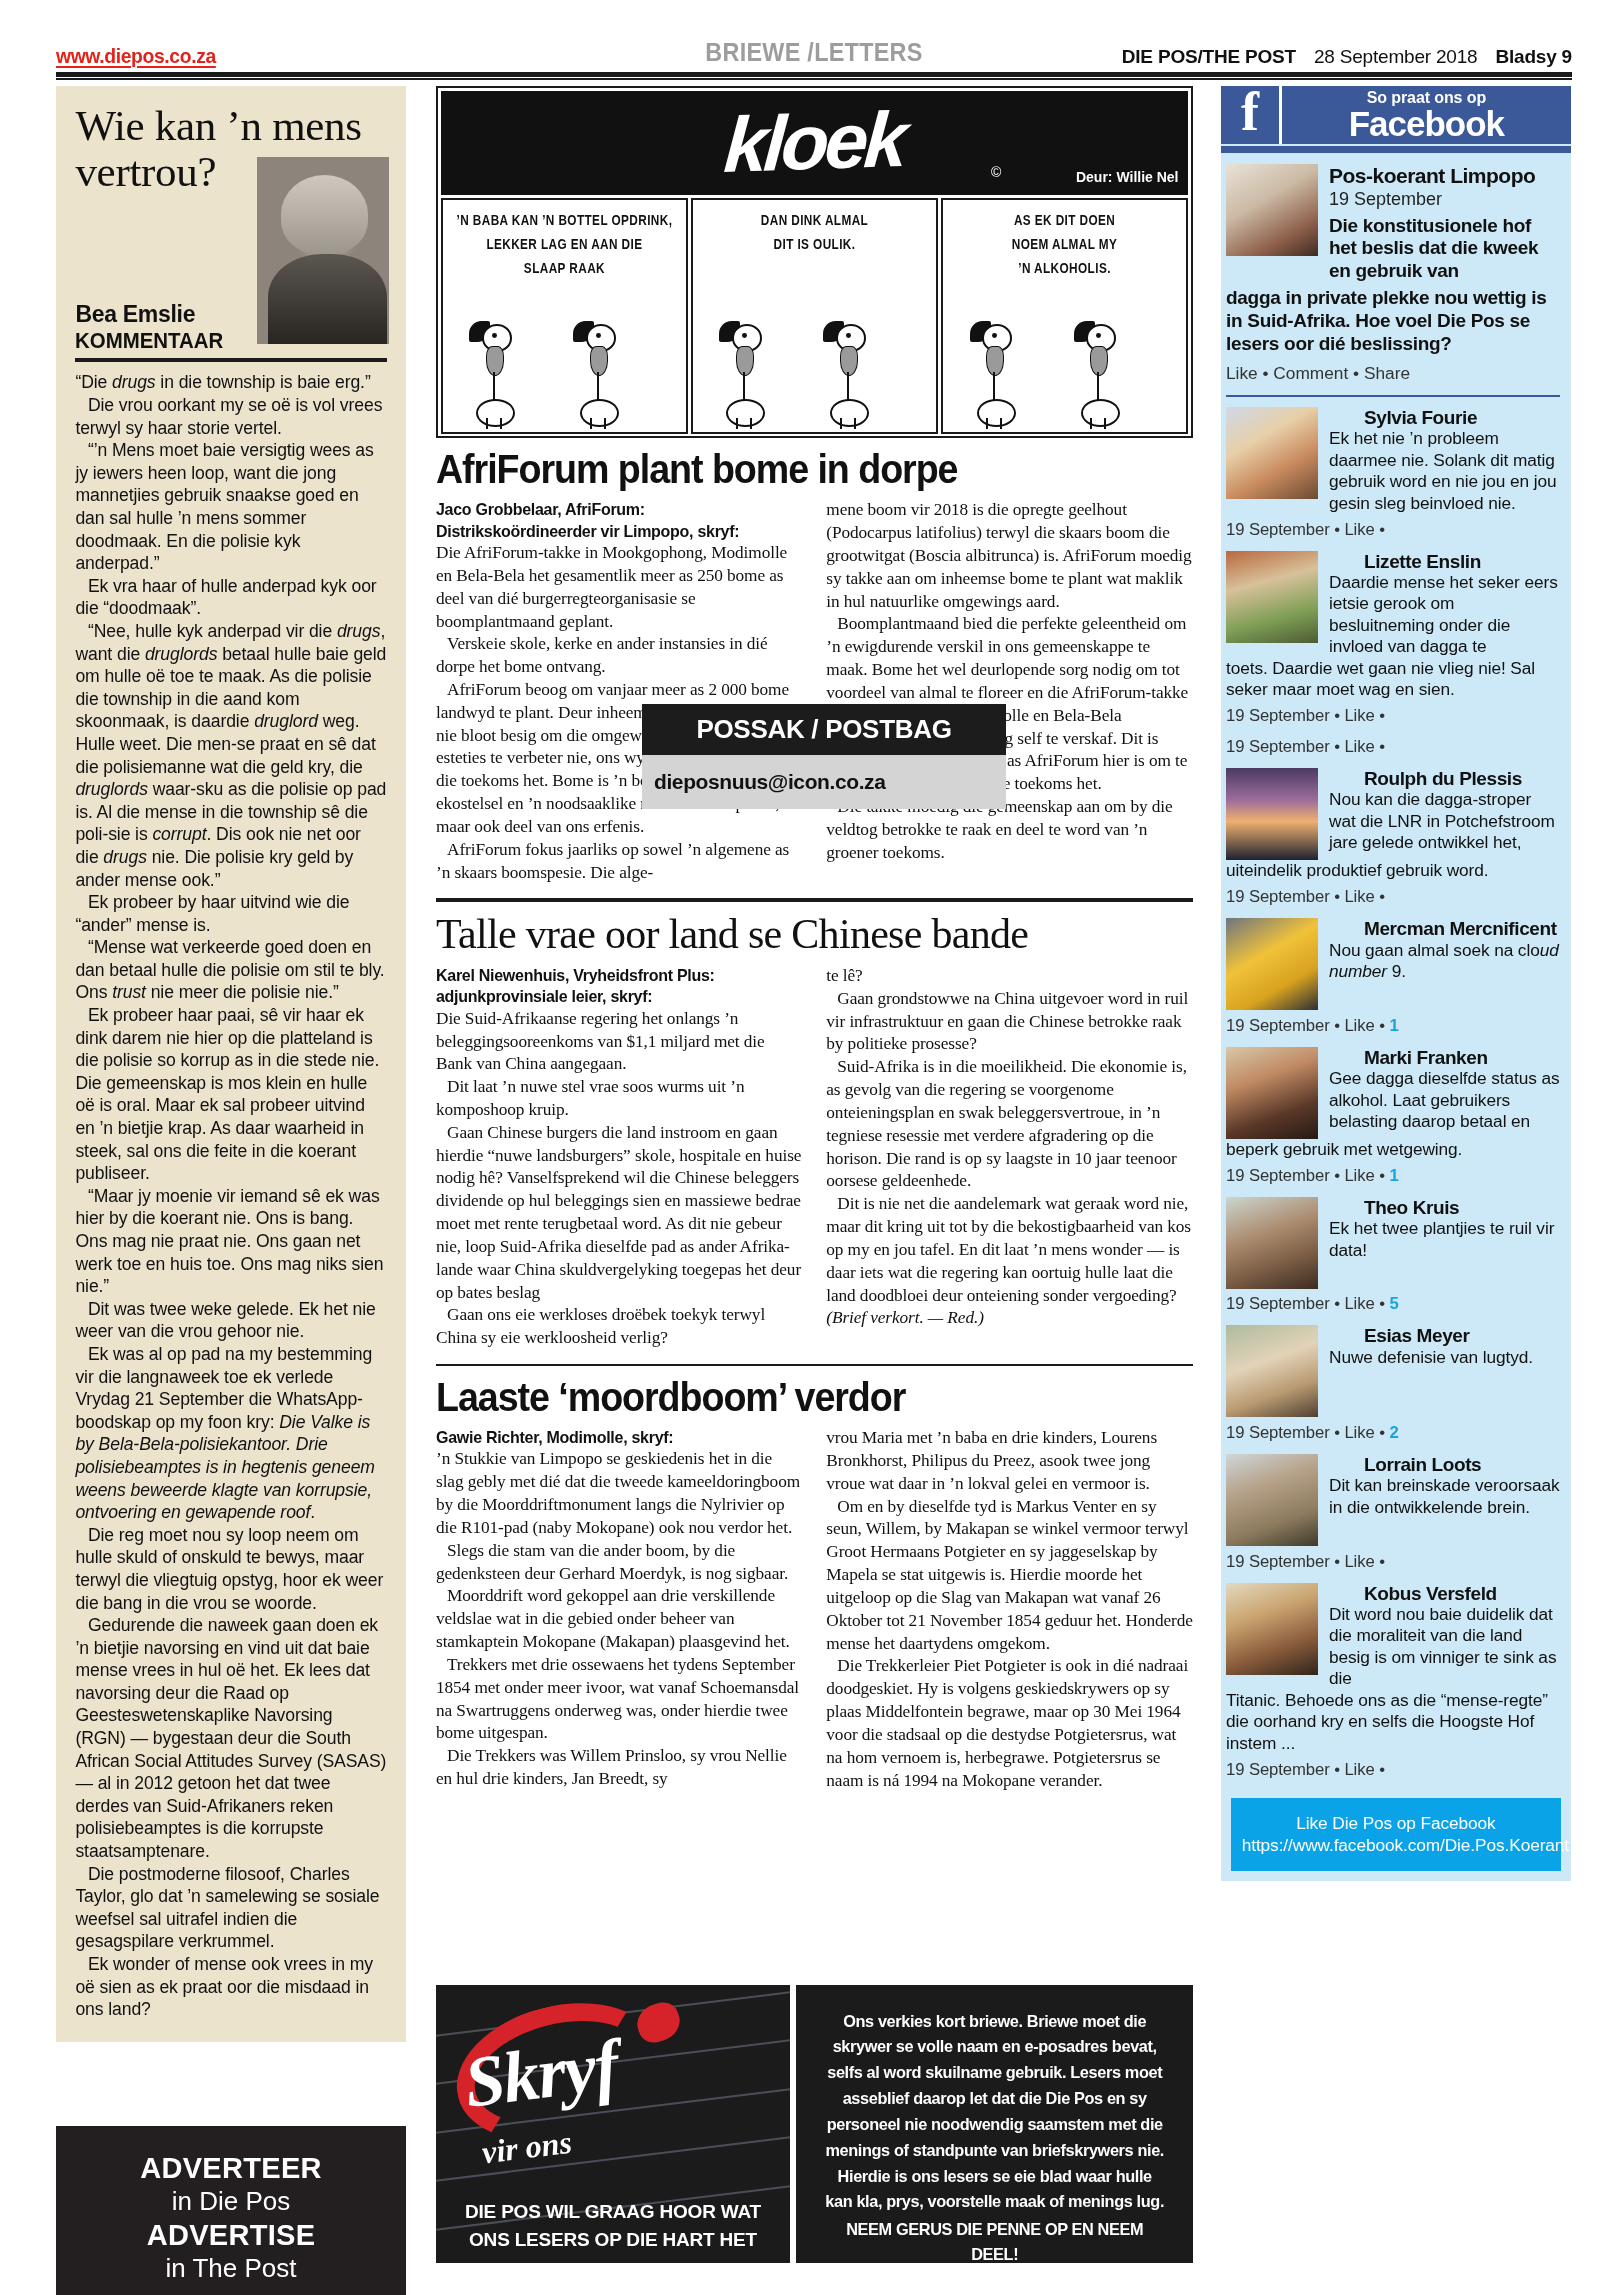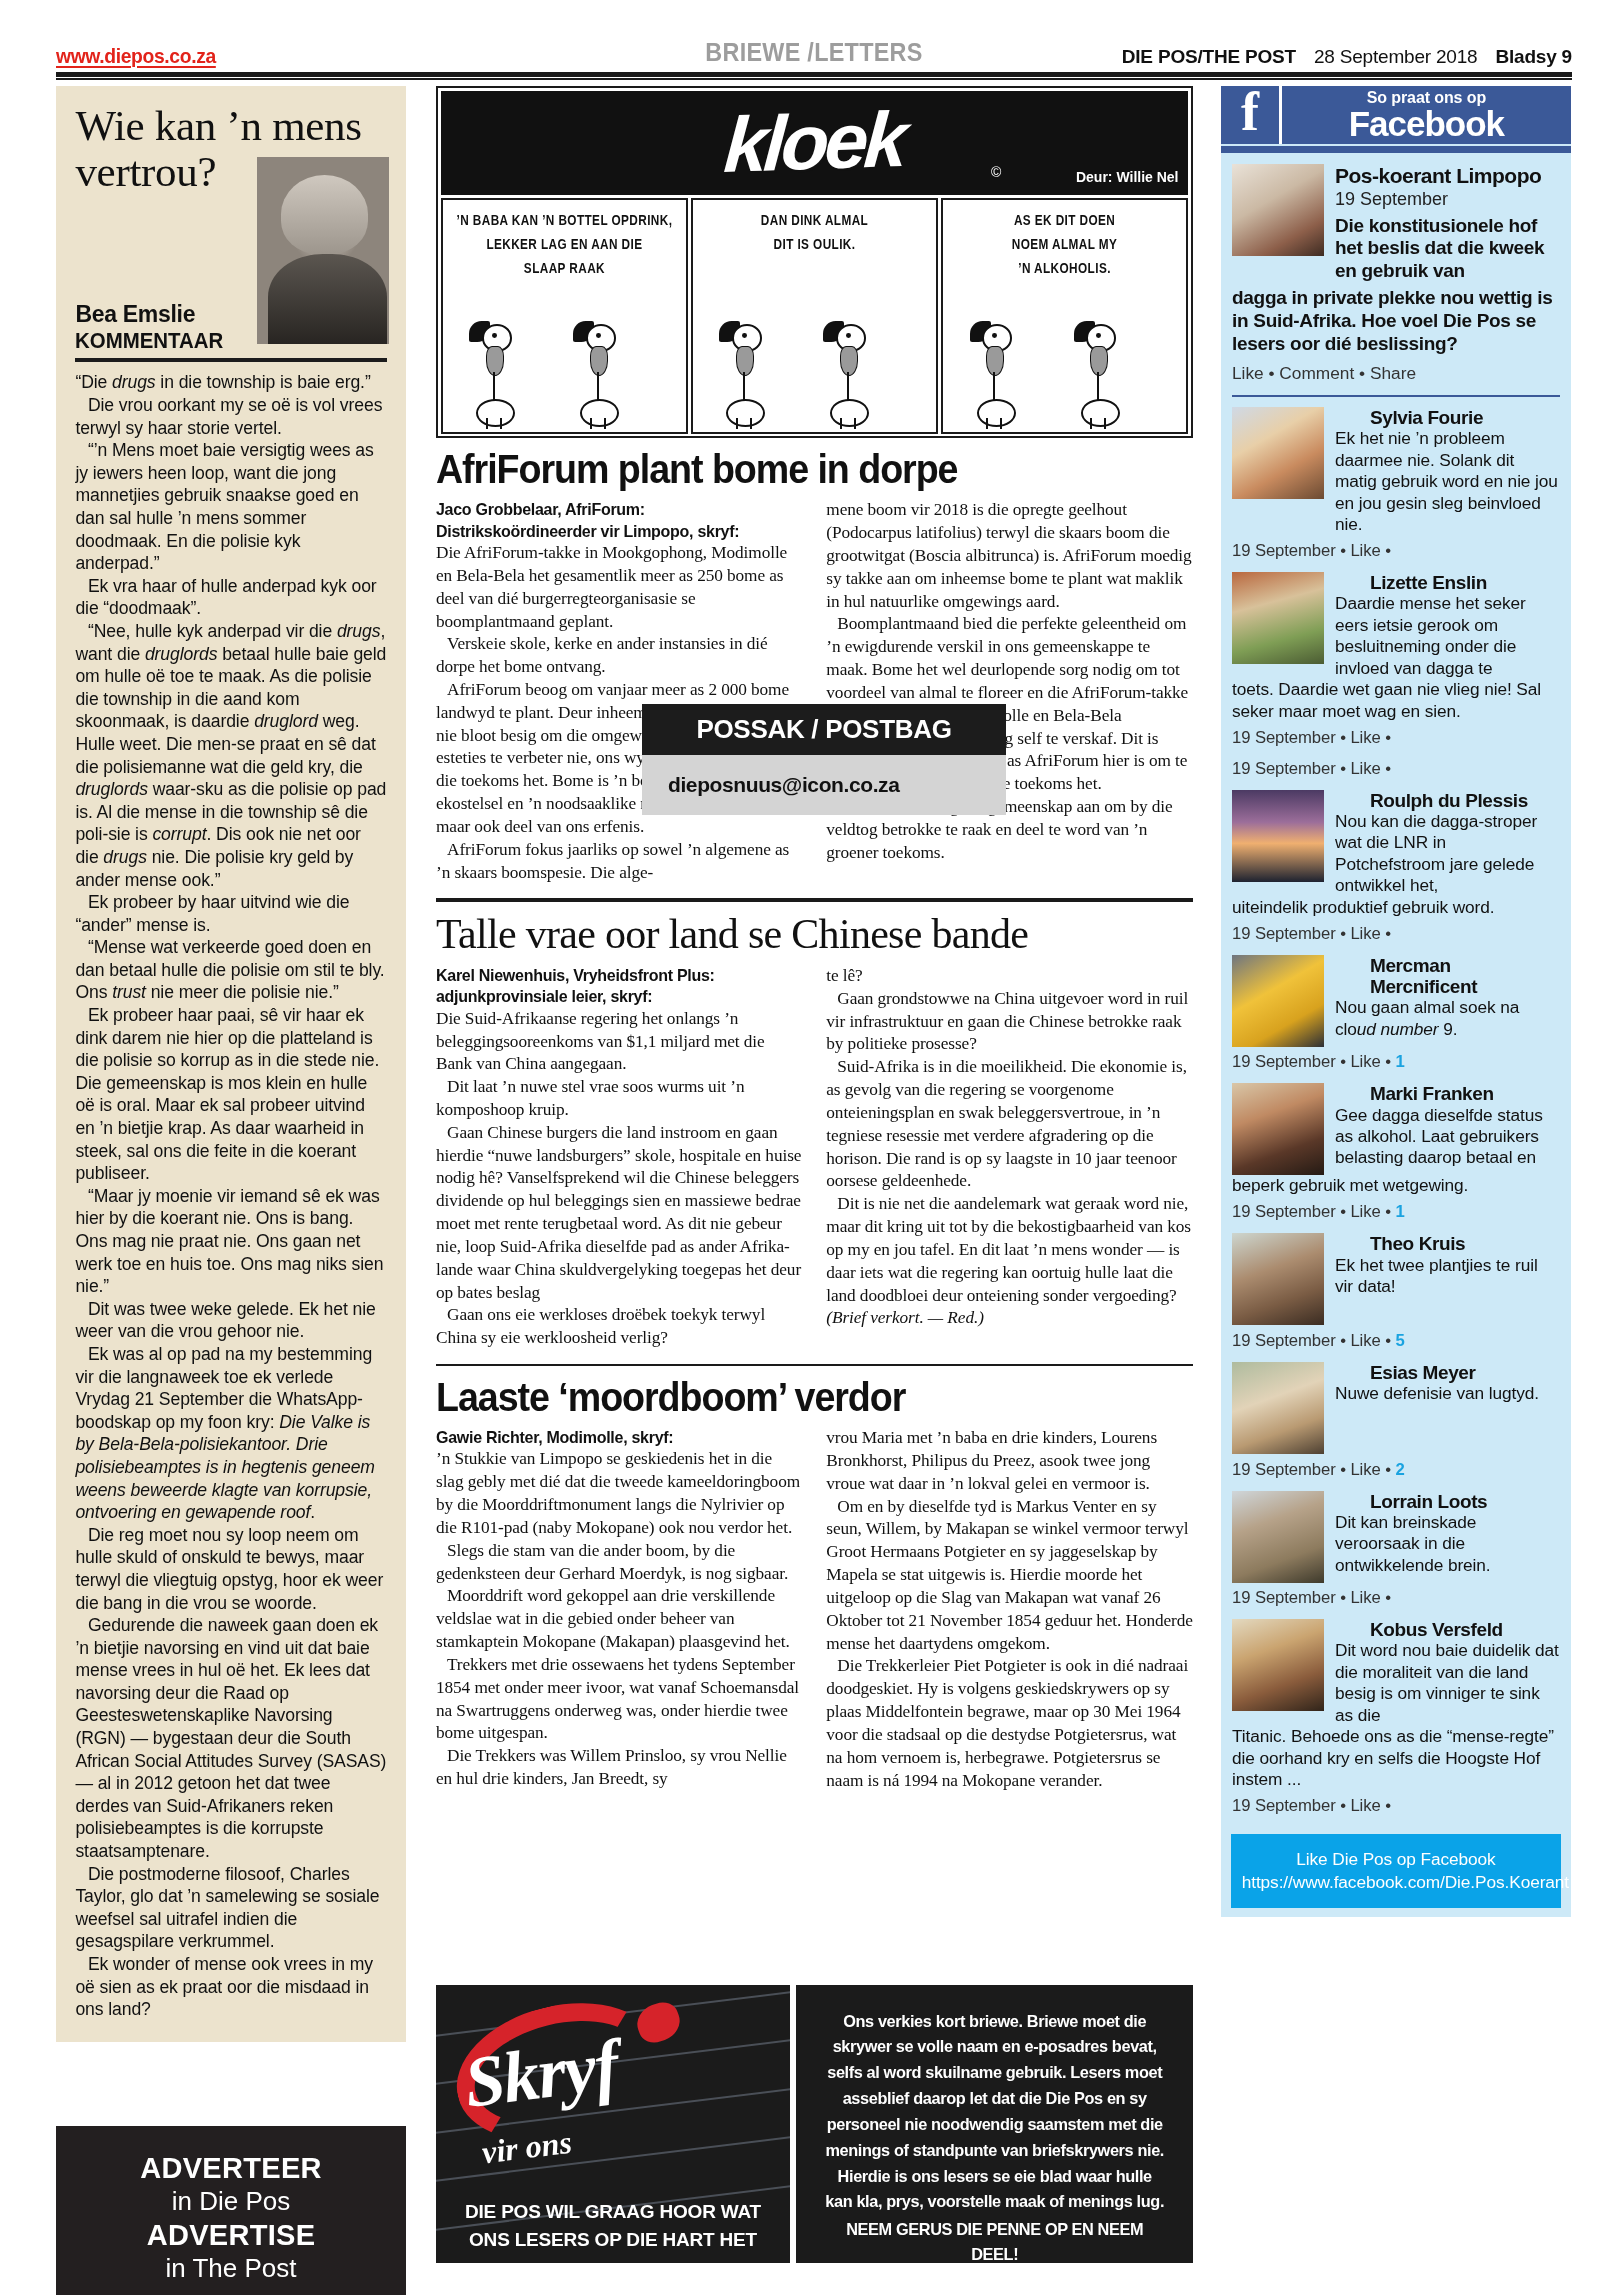--- a/index.html
+++ b/index.html
@@ -209,22 +209,22 @@
   .postbag {
     position: absolute; left: 642px; top: 704px; width: 364px; height: 105px;
     z-index: 5;
   }
   .postbag .pb-top {
     background: #1c1c1c; color: #fff; height: 51px;
     display: flex; align-items: center; justify-content: center;
     font-size: 26px; font-weight: bold; letter-spacing: -0.3px;
   }
   .postbag .pb-bot {
-    background: #d4d4d4; height: 60px;
-    display: flex; align-items: center; padding-left: 26px;
+    background: #d4d4d4; height: 54px;
+    display: flex; align-items: center; padding-left: 12px;
     font-size: 21px; font-weight: bold; letter-spacing: -0.4px;
   }
 
   
   .skryf-ad {
     position: absolute; left: 436px; top: 1985px; width: 757px; height: 278px;
     display: flex; gap: 5.6px;
   }
   .skryf-left {
     width: 354px; background: #1b1b1b; position: relative; overflow: hidden;
@@ -284,21 +284,21 @@
     line-height: 0.8; padding-bottom: 5.6px;
   }
   .fb-title {
     flex: 1; background: #3b5998; margin-left: 2.8px; color: #fff;
     display: flex; flex-direction: column; align-items: center; justify-content: center;
   }
   .fb-title .t1 { font-size: 16px; font-weight: bold; letter-spacing: -0.1px; }
   .fb-title .t2 { font-size: 35px; font-weight: bold; letter-spacing: -1px; line-height: 0.98; }
   .fb-underbar { height: 7px; background: #3b5998; margin-top: 2.1px; }
 
-  .fb-posts { padding: 11px 11px 7px 11px; }
+  .fb-posts { padding: 11px 11px 7px 5px; }
   .fb-post { margin-bottom: 11px; }
   .fb-post-row { display: flex; gap: 11px; }
   .fb-avatar {
     width: 92px; height: 92px; flex: 0 0 92px; background: #9db7c9;
   }
   .fb-av-1 { background: linear-gradient(150deg,#e9e2d8 0%,#cbb9a4 40%,#8d5f4a 75%,#3d2b22 100%); }
   .fb-av-2 { background: linear-gradient(150deg,#cfd9e6 0%,#e8cfa8 35%,#c98b5f 65%,#6b4a32 100%); }
   .fb-av-3 { background: linear-gradient(165deg,#b9683f 0%,#d8c19a 35%,#7f9e55 70%,#4b5c33 100%); }
   .fb-av-4 { background: linear-gradient(170deg,#efd9c4 0%,#e9b98e 30%,#b98a6a 60%,#6d4d3a 100%); }
   .fb-av-5 { background: linear-gradient(180deg,#4b3a63 0%,#9c6e9a 35%,#f0b070 58%,#1d2230 100%); }

